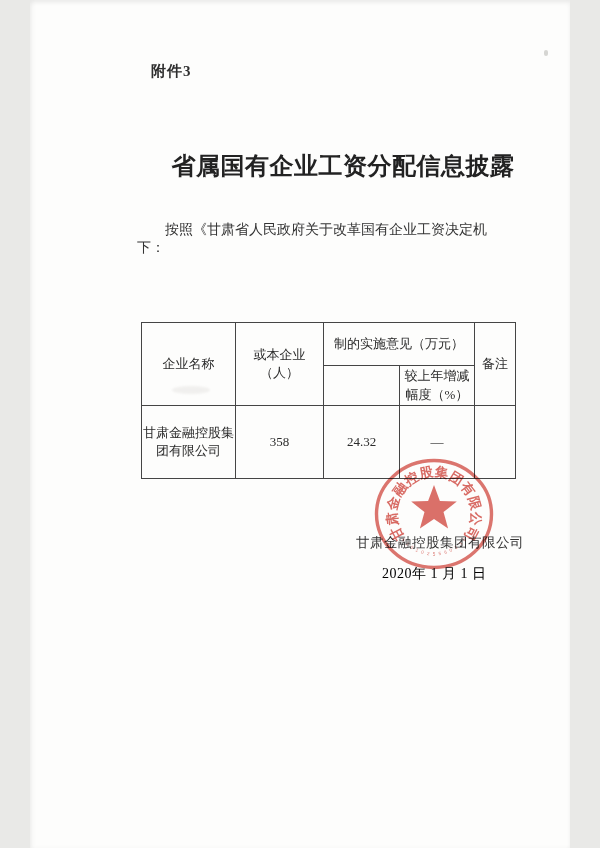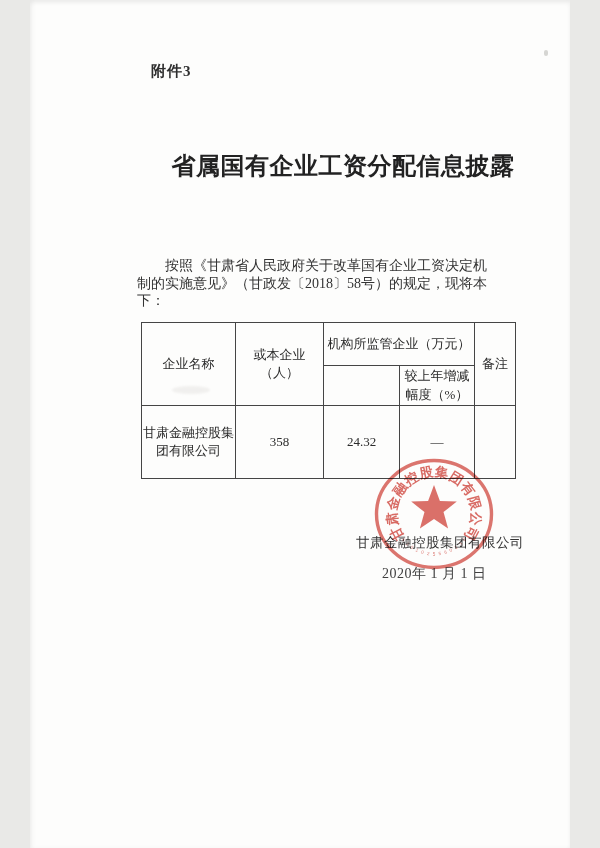--- a/index.html
+++ b/index.html
@@ -19,21 +19,21 @@
   }
   .title{
     position:absolute;left:0;top:137px;width:600px;margin:13px;
     text-align:center;font-size:24px;font-weight:bold;letter-spacing:0.5px;color:#222;
   }
   .para{
     position:absolute;left:107px;top:221px;width:382px;
     font-size:14px;line-height:17.5px;color:#333;
   }
   .pline{white-space:nowrap;}
-  .pline.indent{text-indent:2em;margin-top:36px;}
+  .pline.indent{text-indent:2em;}
   table.wage-table{
     position:absolute;left:111px;top:322px;
     width:374px;border-collapse:collapse;table-layout:fixed;
     font-size:13px;color:#2b2b2b;
   }
   table.wage-table{border:1.5px solid #3c3c3c;}
   table.wage-table td{
     border:1px solid #454545;
     text-align:center;vertical-align:middle;
     padding:1px;line-height:1.4;
@@ -43,21 +43,21 @@
   tr.hrow1 td{height:40px;}
   tr.hrow2 td{height:37px;}
   tr.drow td{height:70px;}
   td.num{text-align:right;padding-right:3px;font-family:Liberation Serif, serif;}
   .signature{
     position:absolute;left:326px;top:534px;
     font-size:13.5px;letter-spacing:0.5px;color:#333;white-space:nowrap;
   }
   .docdate{
     position:absolute;left:352px;top:565px;
-    font-size:14px;letter-spacing:0.5px;color:#404040;white-space:nowrap;
+    font-size:14px;letter-spacing:0.5px;color:#000000;white-space:nowrap;
   }
   .seal{
     position:absolute;left:342px;top:457px;width:124px;height:114px;
     mix-blend-mode:multiply;opacity:0.93;
   }
   .seal ellipse{fill:none;stroke:currentColor;stroke-width:3.4;opacity:0.82;}
   .seal polygon{fill:currentColor;opacity:0.85;}
   .seal-char{
     fill:currentColor;font-size:13.5px;font-weight:bold;
     text-anchor:middle;dominant-baseline:central;opacity:0.88;
@@ -84,40 +84,39 @@
 
   <div class="speck"></div>
   <div class="smudge"></div>
 
   <div class="attachment">附件3</div>
 
   <h1 class="title">省属国有企业工资分配信息披露</h1>
 
   <div class="para">
     <div class="pline indent">按照《甘肃省人民政府关于改革国有企业工资决定机</div>
-    <div class="pline">制的实施意见》（甘政发〔2018〕58号）的规定，现将本</div>
     <div class="pline">下：</div>
   </div>
 
   <table class="wage-table">
     <colgroup>
       <col style="width:94px">
         <col style="width:88px">
         <col style="width:76px">
         <col style="width:75px">
         <col style="width:41px">
     </colgroup>
     <tbody>
       <tr class="hrow1">
         <td rowspan="2">企业名称</td>
         <td rowspan="2">
           <span style="display:block">或本企业</span>
           <span style="display:block">（人）</span>
         </td>
-        <td colspan="2" class="no-bottom">机构所监管企业（万元）</td>
+        <td colspan="2" class="no-bottom">制的实施意见（万元）</td>
         <td rowspan="2">备注</td>
       </tr>
       <tr class="hrow2">
         <td class="no-top"></td>
         <td>
           <span style="display:block">较上年增减</span>
           <span style="display:block">幅度（%）</span>
         </td>
       </tr>
       <tr class="drow">

